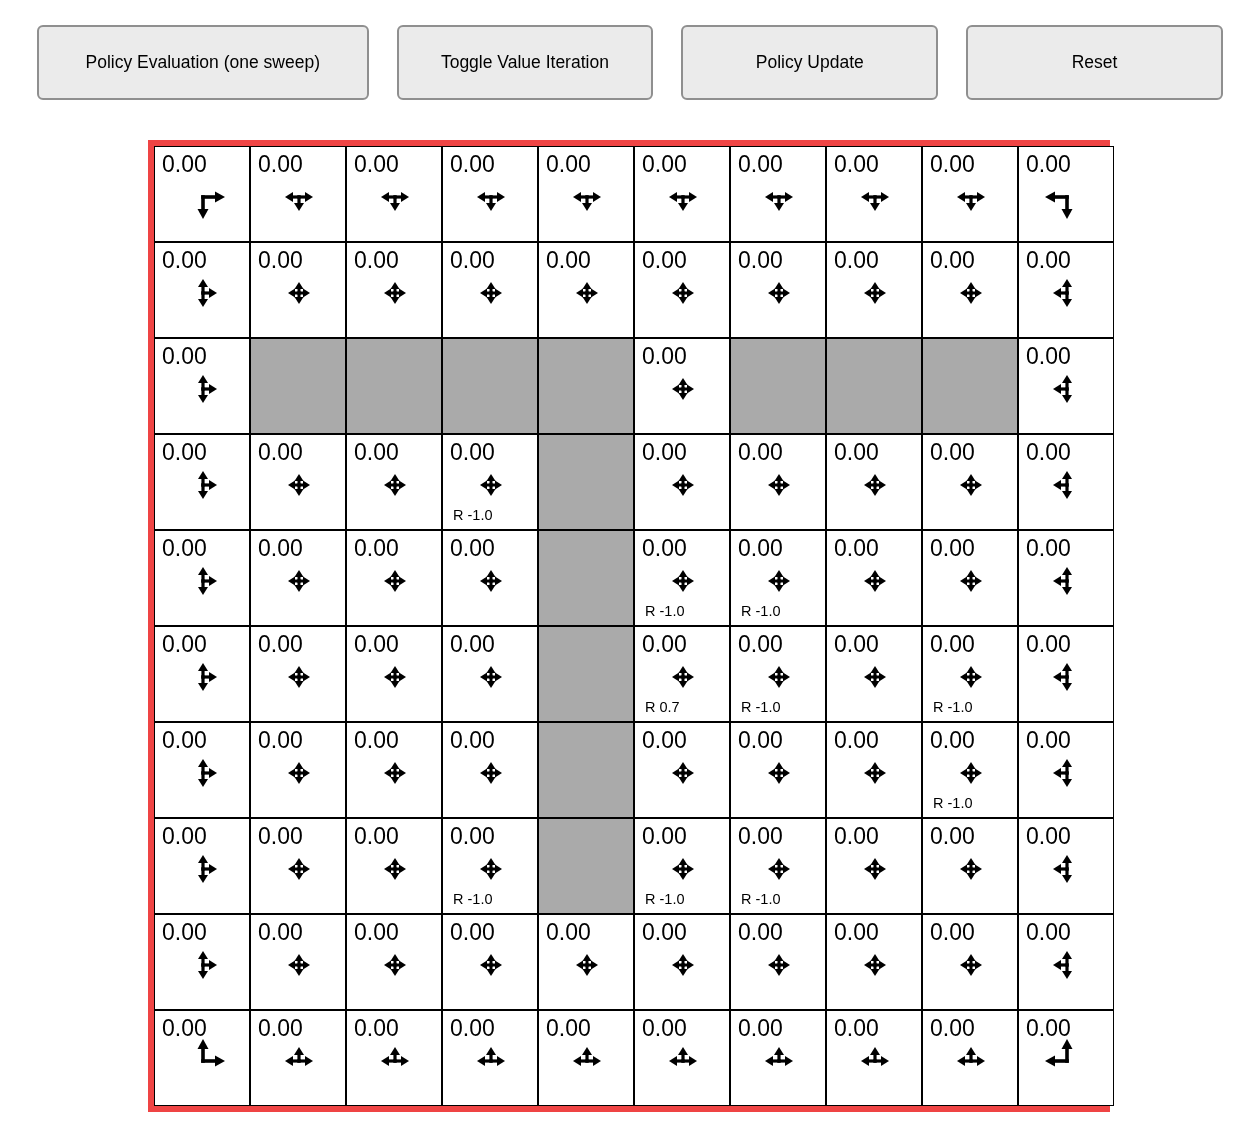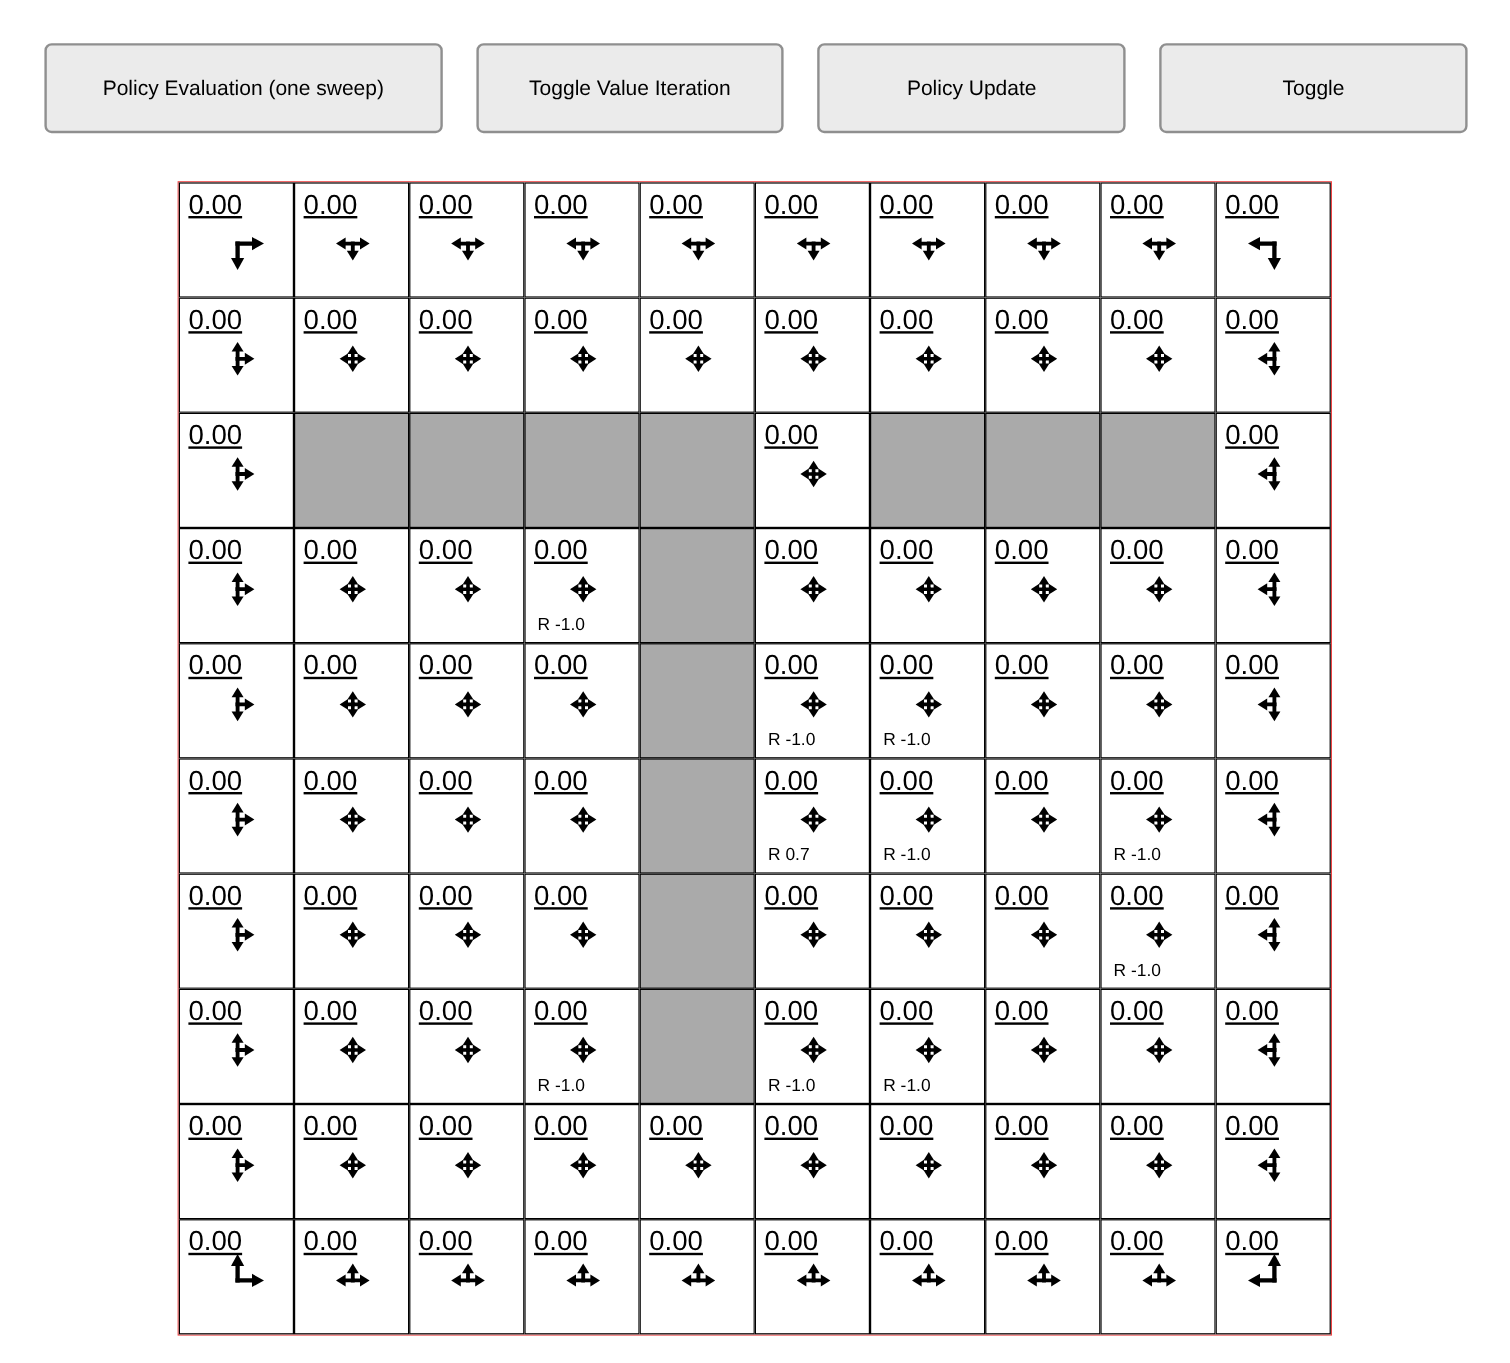--- a/index.html
+++ b/index.html
@@ -1,36 +1,36 @@
 <!DOCTYPE html>
 <html><head>
 <meta charset="utf-8">
 <style>
   html,body{margin:0;padding:0;background:#ffffff;width:1258px;height:1136px;
     font-family:"Liberation Sans",sans-serif;color:#000;}
-  .toolbar{display:flex;gap:28px;padding:36px 35px 0 37px;}
+  .toolbar{display:flex;gap:28px;padding:25px 35px 0 37px;}
   .btn{height:75px;background:#ebebeb;border:2px solid #8f8f8f;border-radius:6px;
     font-size:17.5px;font-family:"Liberation Sans",sans-serif;color:#000;cursor:pointer;
     flex:1 1 0;white-space:nowrap;}
   .btn.wide{flex:1.31 1 0;}
   .grid{display:grid;grid-template-columns:repeat(10,96px);grid-auto-rows:96px;
-    width:962px;margin:40px auto 0;border:1px solid #ef4444;box-sizing:border-box;text-decoration:underline;}
+    width:962px;margin:40px auto 0;border:6px solid #ef4444;box-sizing:border-box;}
   .cell{position:relative;border:1px solid #000;box-sizing:border-box;background:#ffffff;}
   .cell .val{font-size:23px;padding:5px 0 0 7px;line-height:1.1;}
   .cell svg.arrows{position:absolute;left:18px;top:20px;}
   .cell .reward{position:absolute;left:10px;bottom:6px;font-size:14.5px;}
 </style>
 </head>
 <body>
 
 <div class="toolbar">
   <button class="btn wide">Policy Evaluation (one sweep)</button>
   <button class="btn">Toggle Value Iteration</button>
   <button class="btn">Policy Update</button>
-  <button class="btn">Toggle</button>
+  <button class="btn">Reset</button>
 </div>
 
 <div class="grid" id="grid">
     <div class="cell">
       <div class="val">0.00</div>
       <svg class="arrows" width="60" height="60" viewBox="-30 -30 60 60">
         <line x1="0" y1="0" x2="0" y2="12" stroke="#000000" stroke-width="3.6" stroke-linecap="square"></line>
         <polygon points="0,22 -5.5,12 5.5,12" fill="#000000"></polygon>
         <line x1="0" y1="0" x2="12" y2="0" stroke="#000000" stroke-width="3.6" stroke-linecap="square"></line>
         <polygon points="22,0 12,5.5 12,-5.5" fill="#000000"></polygon>

